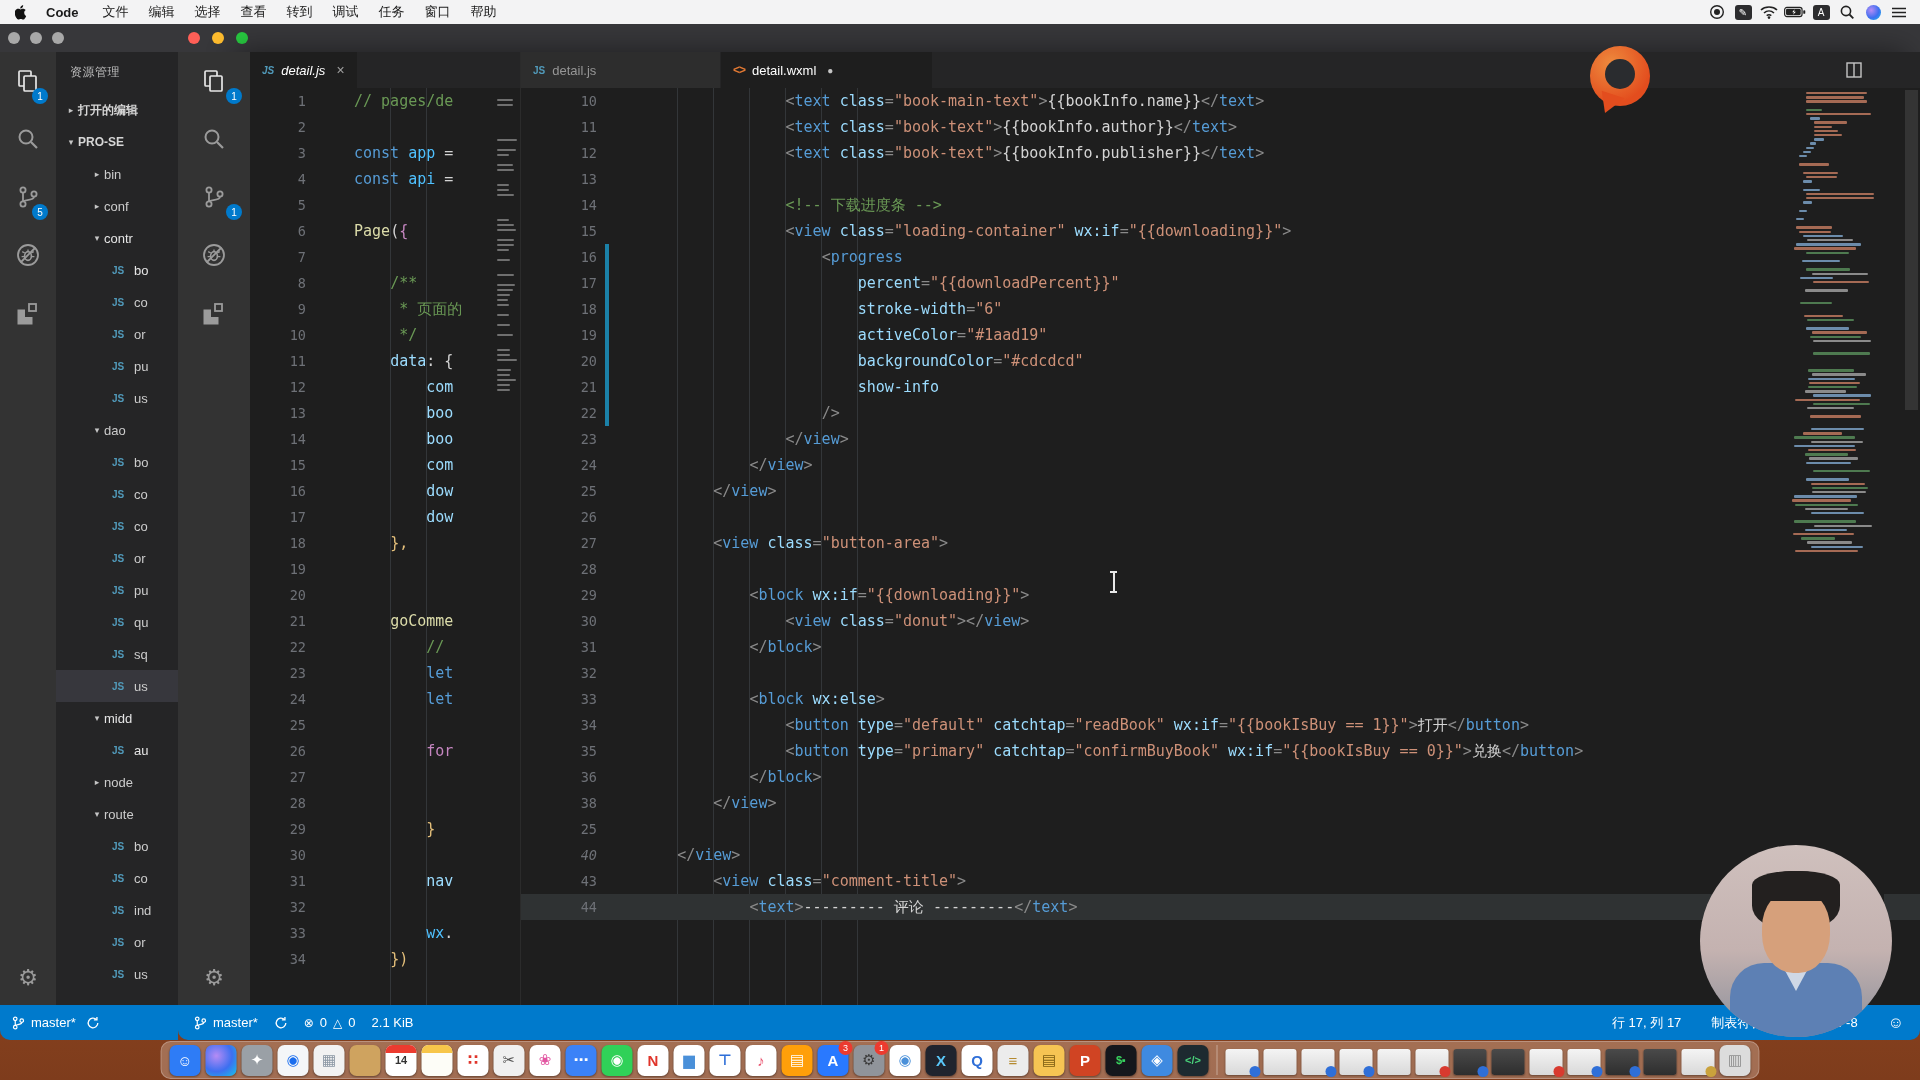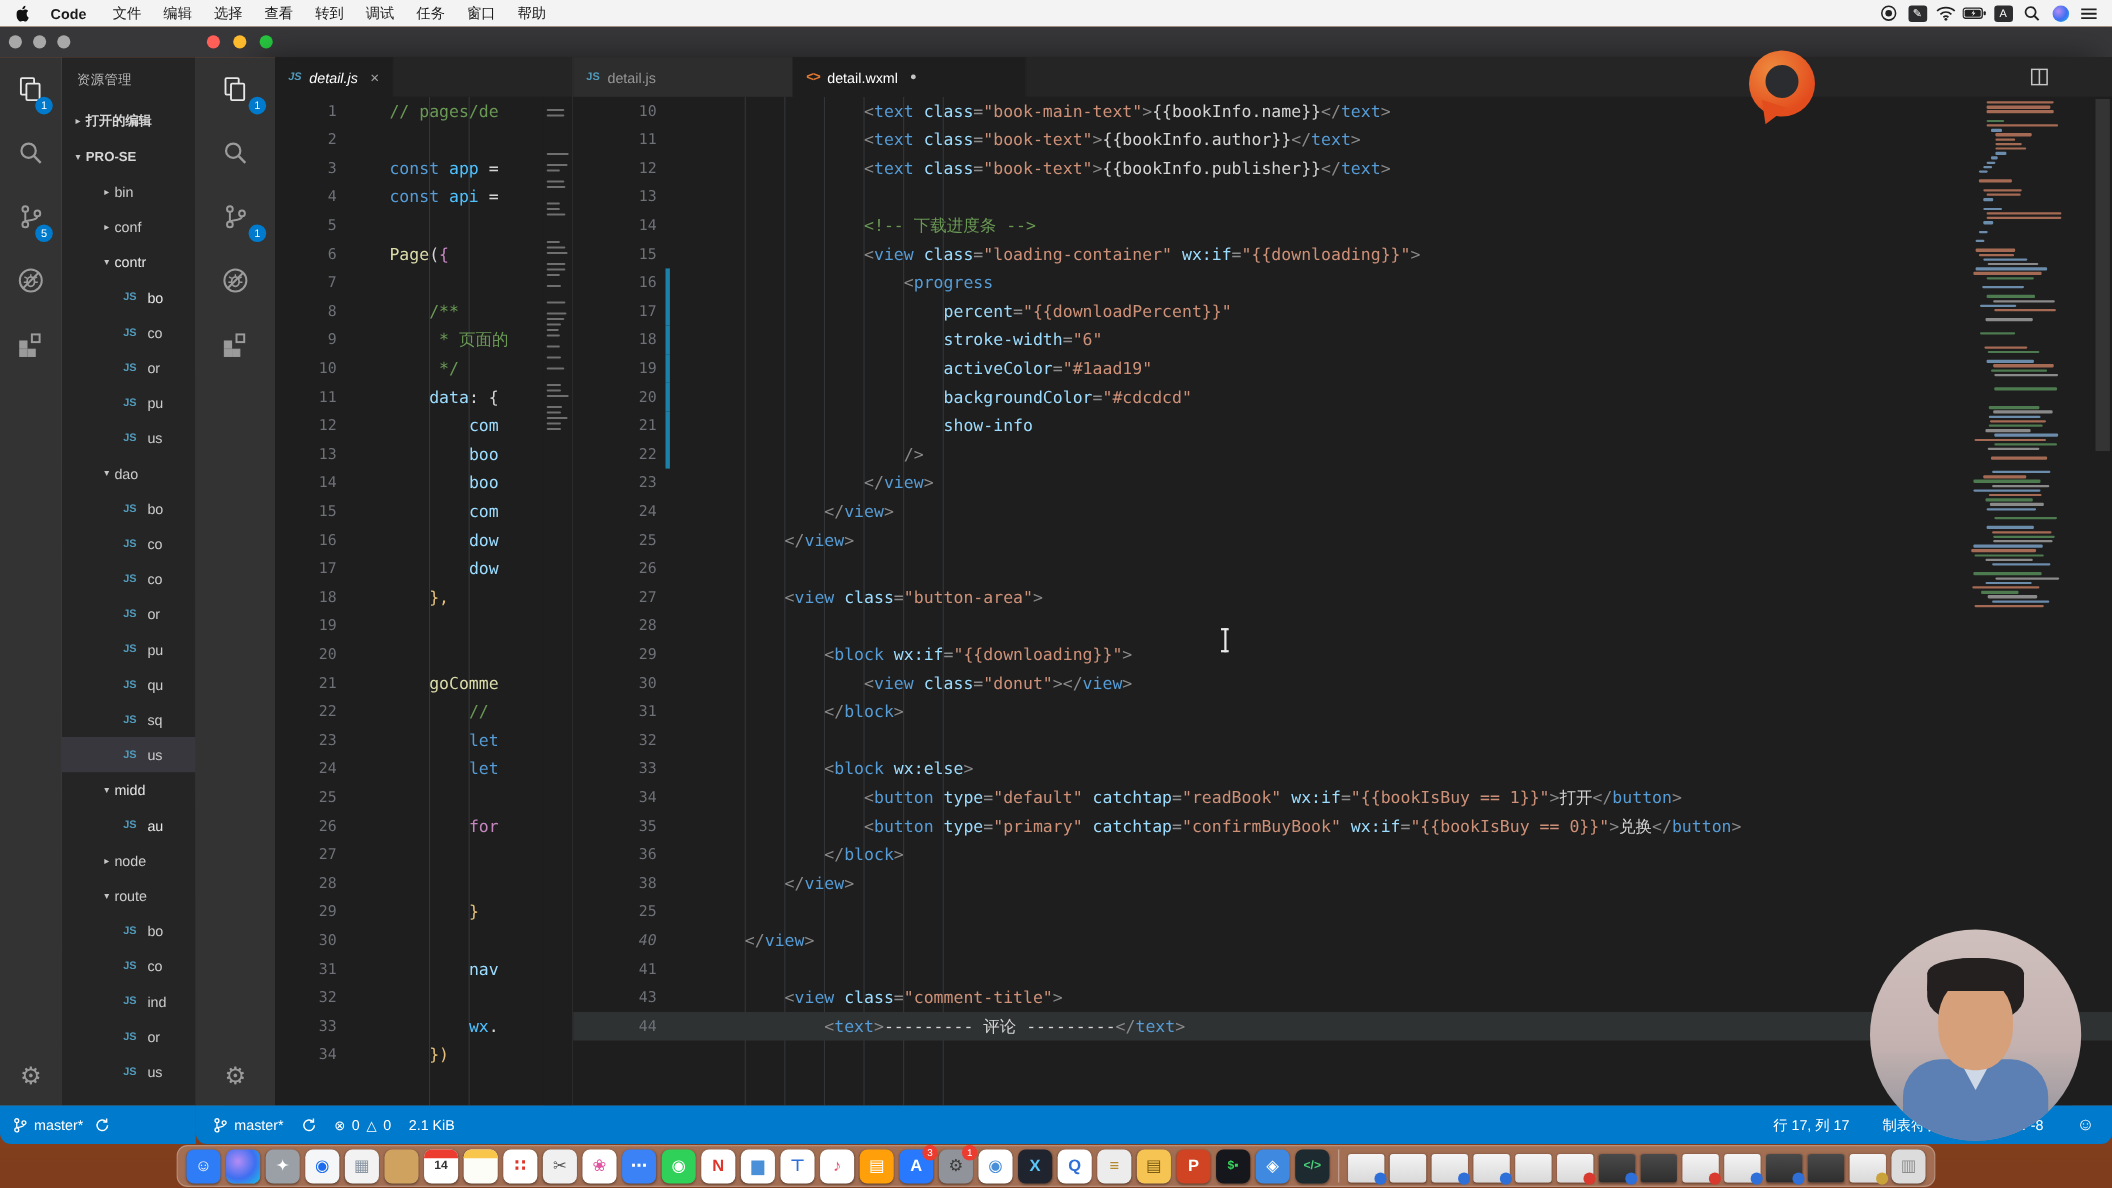--- a/index.html
+++ b/index.html
@@ -732,24 +732,20 @@
         <span class="ln" style="width: 76px;">38</span>
         <pre style="margin-left: 44px;">        <span class="tk-p">&lt;/</span><span class="tk-t">view</span><span class="tk-p">&gt;</span></pre>
       </div>
       <div class="cl">
         <span class="ln" style="width: 76px;">25</span>
         <pre style="margin-left: 44px;"></pre>
       </div>
       <div class="cl">
         <span class="ln" style="width: 76px; font-style: italic;">40</span>
         <pre style="margin-left: 44px;">    <span class="tk-p">&lt;/</span><span class="tk-t">view</span><span class="tk-p">&gt;</span></pre>
-      </div>
-      <div class="cl">
-        <span class="ln" style="width: 76px;">41</span>
-        <pre style="margin-left: 44px;"></pre>
       </div>
       <div class="cl">
         <span class="ln" style="width: 76px;">43</span>
         <pre style="margin-left: 44px;">        <span class="tk-p">&lt;</span><span class="tk-t">view</span><span class="tk-a"> class</span><span class="tk-p">=</span><span class="tk-s">"comment-title"</span><span class="tk-p">&gt;</span></pre>
       </div>
       <div class="cl curline">
         <span class="ln" style="width: 76px;">44</span>
         <pre style="margin-left: 44px;">            <span class="tk-p">&lt;</span><span class="tk-t">text</span><span class="tk-p">&gt;</span><span class="tk-w">--------- 评论 ---------</span><span class="tk-p">&lt;/</span><span class="tk-t">text</span><span class="tk-p">&gt;</span></pre>
       </div>
     </div>

